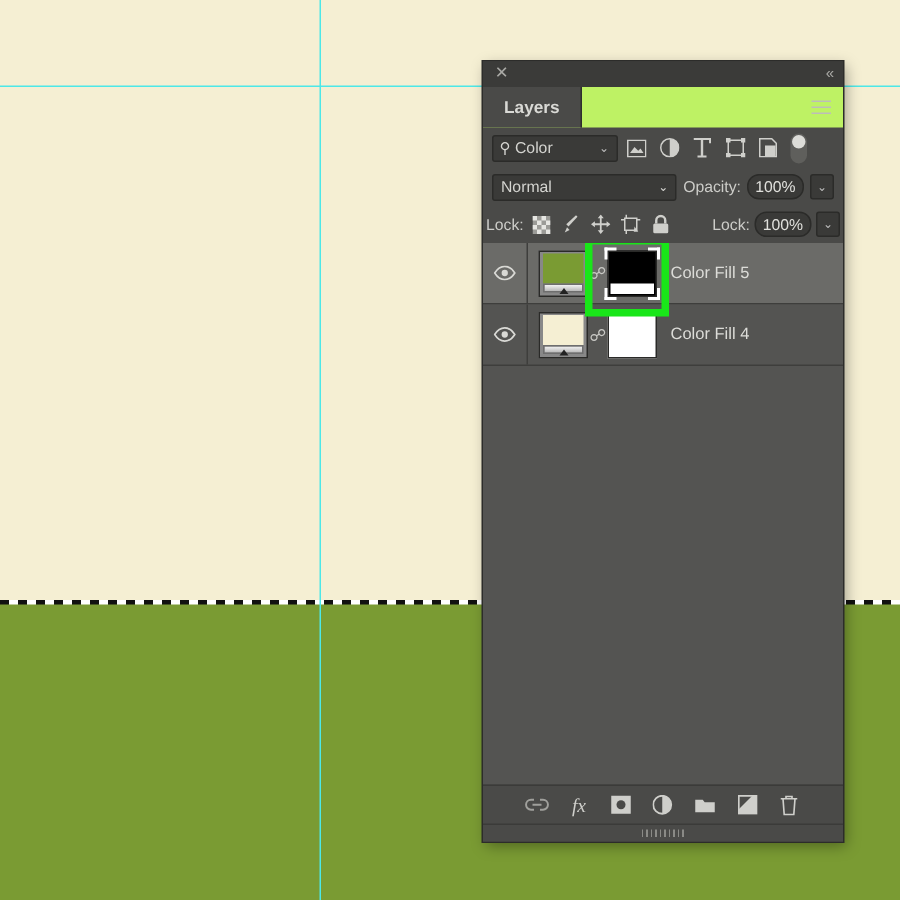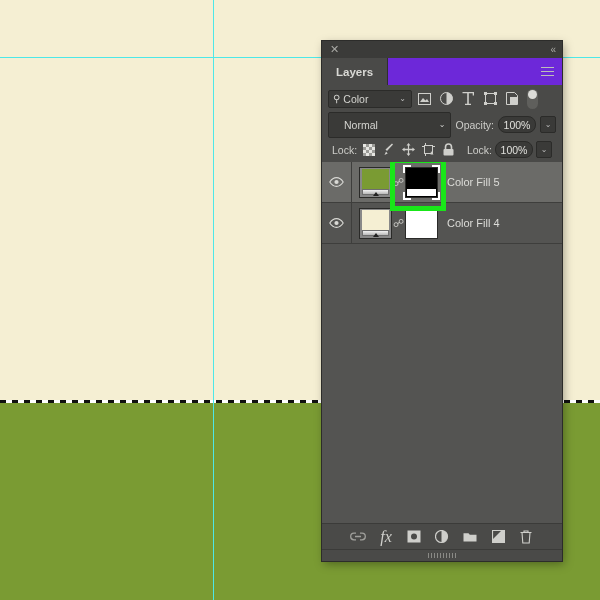--- a/index.html
+++ b/index.html
@@ -54,21 +54,21 @@
     cursor:pointer;
   }
   .collapse {
     position:absolute; right:7px; top:3px;
     color:#a9a9a5; font-size:10px; line-height:11px; letter-spacing:-1px;
     cursor:pointer;
   }
 
   
   .tabbar {
-    height:27px; background:#6d28d9; display:flex; align-items:stretch;
+    height:27px; background:#bef264; display:flex; align-items:stretch;
     position:relative; flex:0 0 auto;
   }
   .tab {
     padding:0 14px; display:flex; align-items:center;
     background:#4A4A48; color:#d9d9d5; font-size:11.5px; font-weight:bold;
     border-right:1px solid #2f2f2d; cursor:pointer;
   }
   .panel-menu {
     position:absolute; right:8px; top:9px; width:13px; cursor:pointer;
   }
@@ -102,40 +102,40 @@
     content:""; position:absolute; left:1px; top:1px;
     width:9px; height:9px; border-radius:50%; background:#dcdcd8;
   }
 
   
   .blend-row {
     height:25px; display:flex; align-items:center; padding:0 6px; gap:4px;
     flex:0 0 auto;
   }
   .blend-select {
-    flex:1; height:26px; background:#3a3a38; border:1px solid #2b2b29;
-    border-radius:2px; display:flex; align-items:center; padding:0 15px;
+    flex:1; height:18px; background:#3a3a38; border:1px solid #2b2b29;
+    border-radius:2px; display:flex; align-items:center; padding:0 5px;
     font-size:10.5px; color:#d4d4d0; cursor:pointer; position:relative;
   }
   .blend-select .cv { position:absolute; right:5px; font-size:8px; }
   .lbl { font-size:10.5px; color:#cdcdc9; white-space:nowrap; }
   .numbox {
     width:38px; height:17px; background:#3a3a38; border:1px solid #2b2b29;
     border-radius:8px; font-size:10.5px; color:#e0e0dc;
     display:flex; align-items:center; justify-content:center; cursor:text;
   }
   .stepper {
     width:16px; height:17px; background:#3a3a38; border:1px solid #2b2b29;
     border-radius:2px; display:flex; align-items:center; justify-content:center;
     font-size:8px; color:#bbb; cursor:pointer;
   }
 
   
   .lock-row {
-    height:25px; display:flex; align-items:center; padding:0 10px; gap:3px;
+    height:25px; display:flex; align-items:center; padding:0 2px; gap:3px;
     flex:0 0 auto;
   }
   .lock-ic {
     width:17px; height:17px; display:flex; align-items:center;
     justify-content:center; cursor:pointer; color:#cfcfcb;
   }
   .lock-spacer { flex:1; }
 
   
   .layers-list { flex:1 1 auto; background:#545452; overflow:hidden; }
@@ -391,21 +391,21 @@
 
   </div>
 
   <div class="bottombar">
     <div class="bic">
       <svg width="16" height="9" viewBox="0 0 16 9">
           <path d="M6 1.2H4a3.3 3.3 0 0 0 0 6.6h2M10 1.2h2a3.3 3.3 0 0 1 0 6.6h-2M5 4.5h6" fill="none" stroke="#a0a09c" stroke-width="1.3"></path>
         </svg>
     </div>
     <div class="bic">
-      <span style="font-family:'Liberation Serif',serif;font-style:italic;font-size:16px;color:#cfcfcb;">fx</span>
+      <span style="font-family:'Liberation Serif',serif;font-style:italic;font-size:13px;color:#cfcfcb;">fx</span>
     </div>
     <div class="bic">
       <svg width="14" height="13" viewBox="0 0 14 13">
           <rect x="0.5" y="0.5" width="13" height="12" fill="#cfcfcb"></rect>
           <circle cx="7" cy="6.5" r="3" fill="#4A4A48"></circle>
         </svg>
     </div>
     <div class="bic">
       <svg width="14" height="14" viewBox="0 0 14 14">
           <circle cx="6.5" cy="6.5" r="6" fill="none" stroke="#cfcfcb" stroke-width="1.2"></circle>

